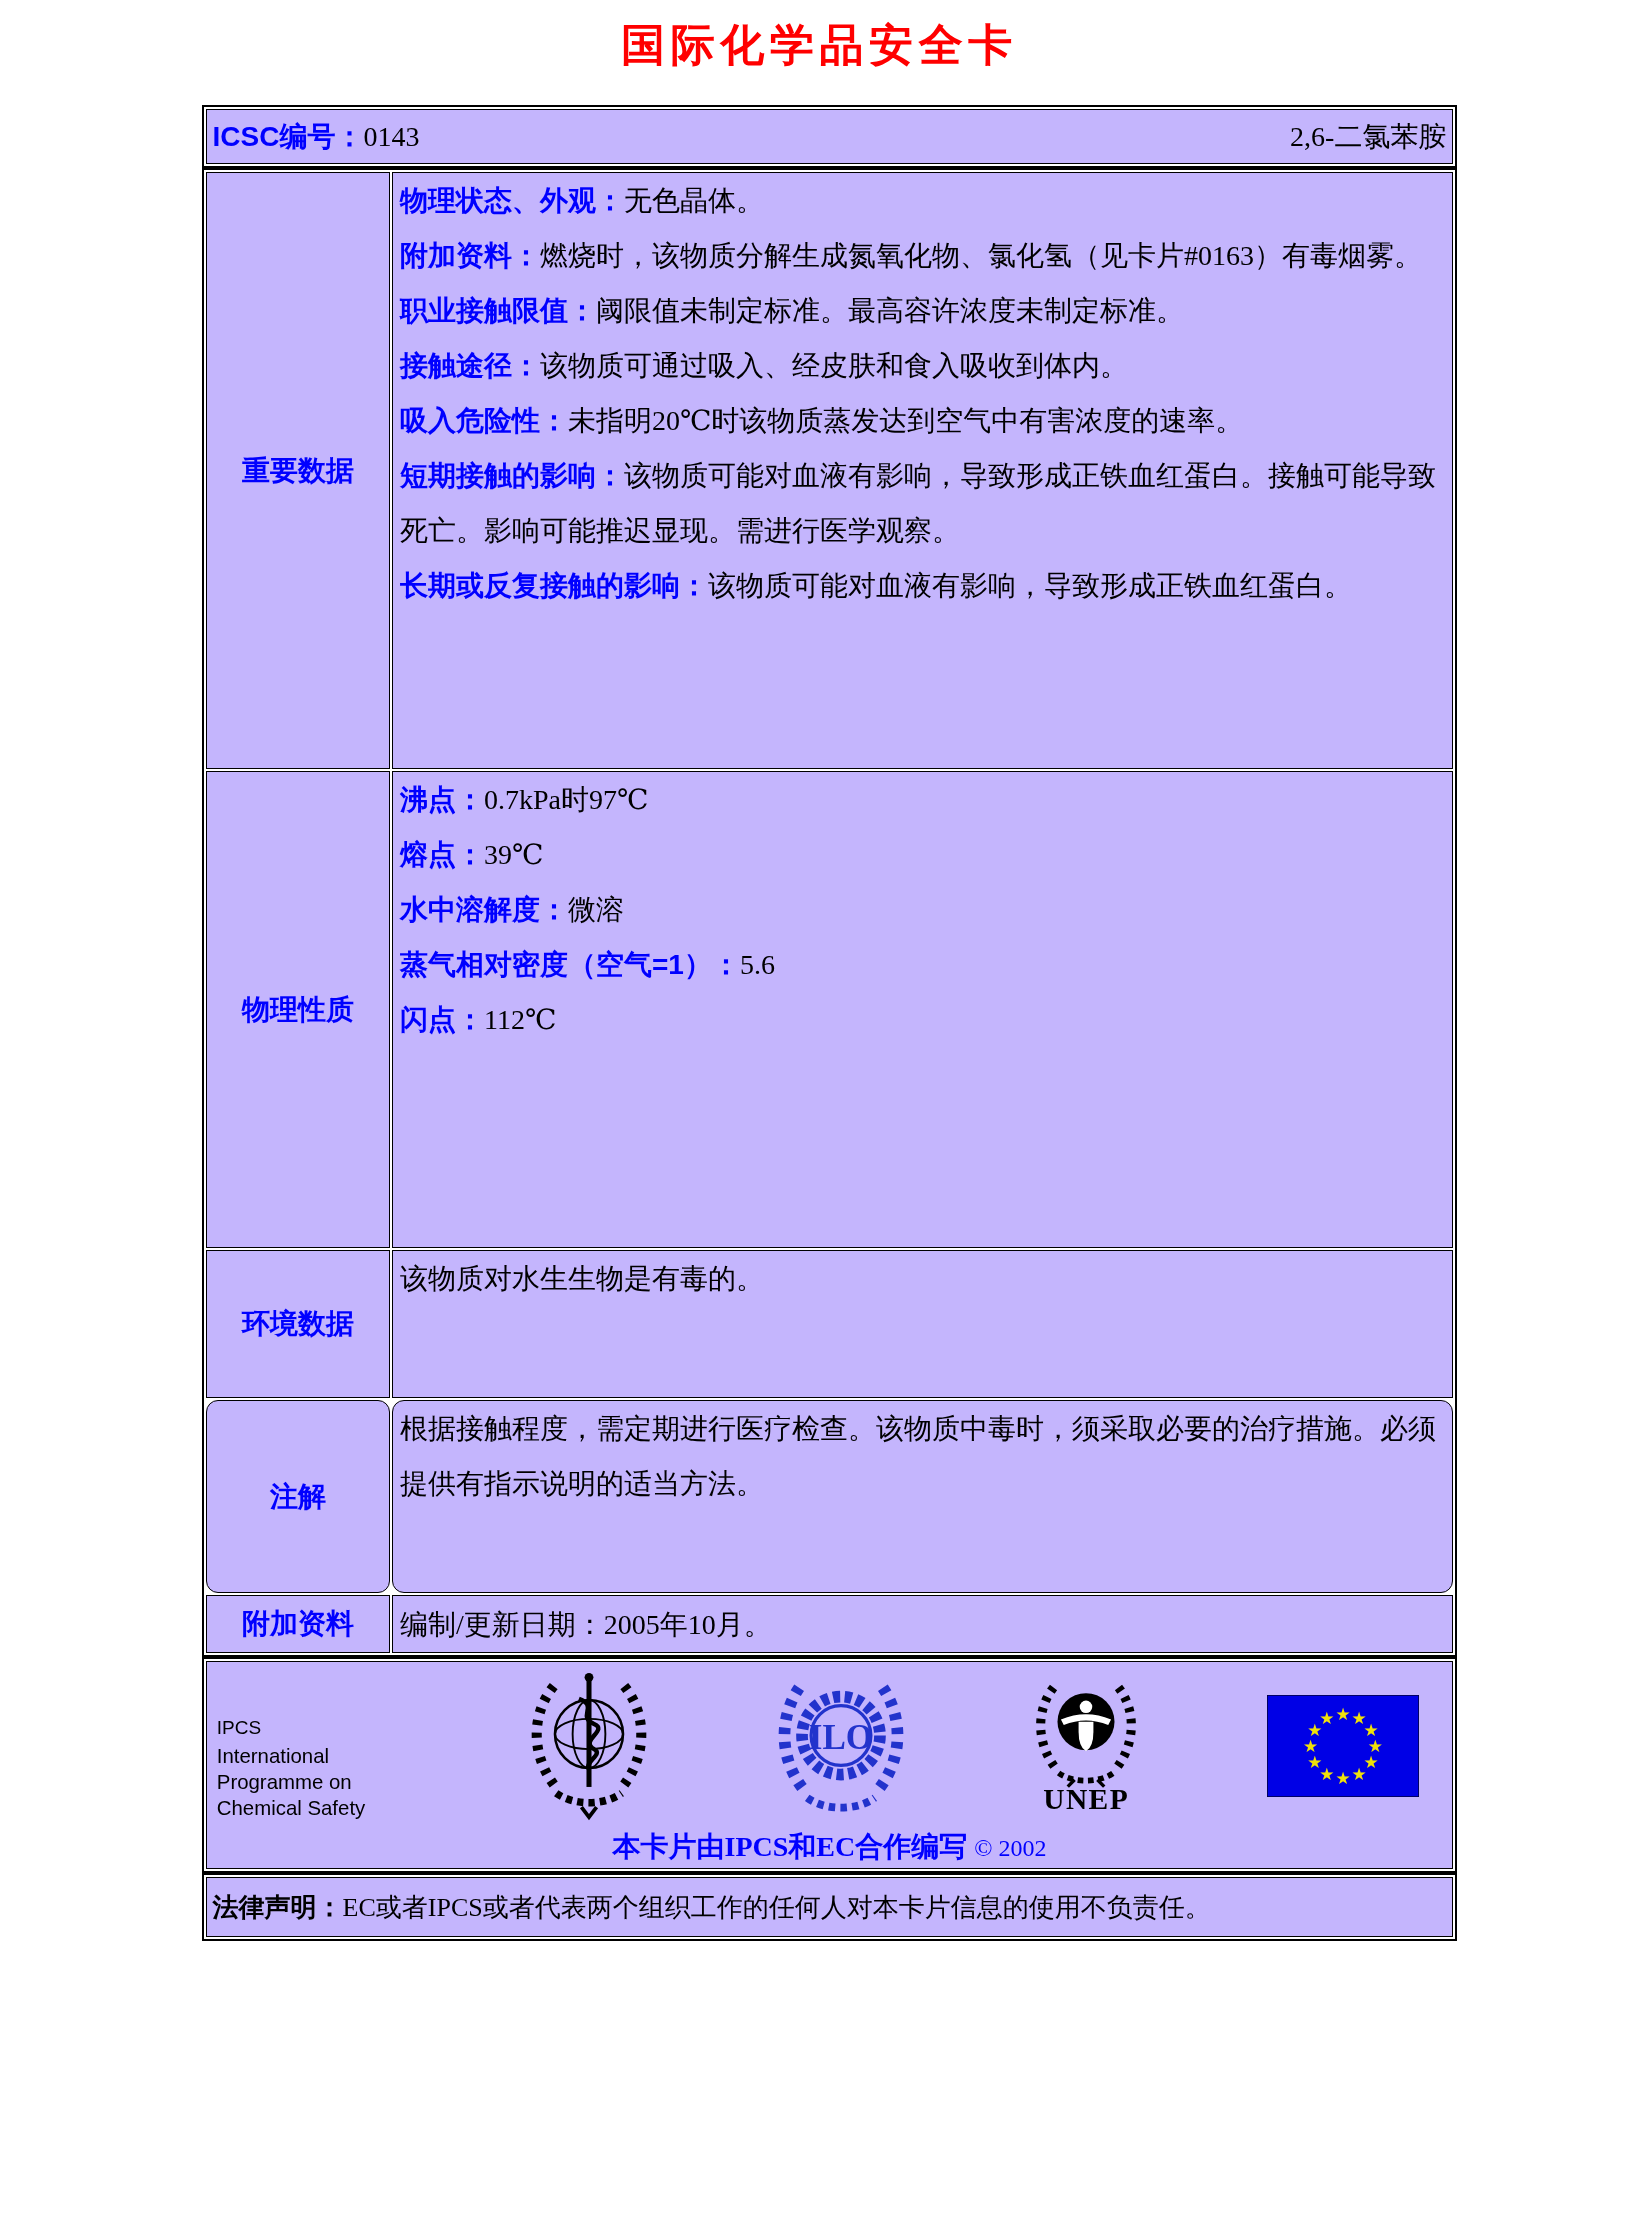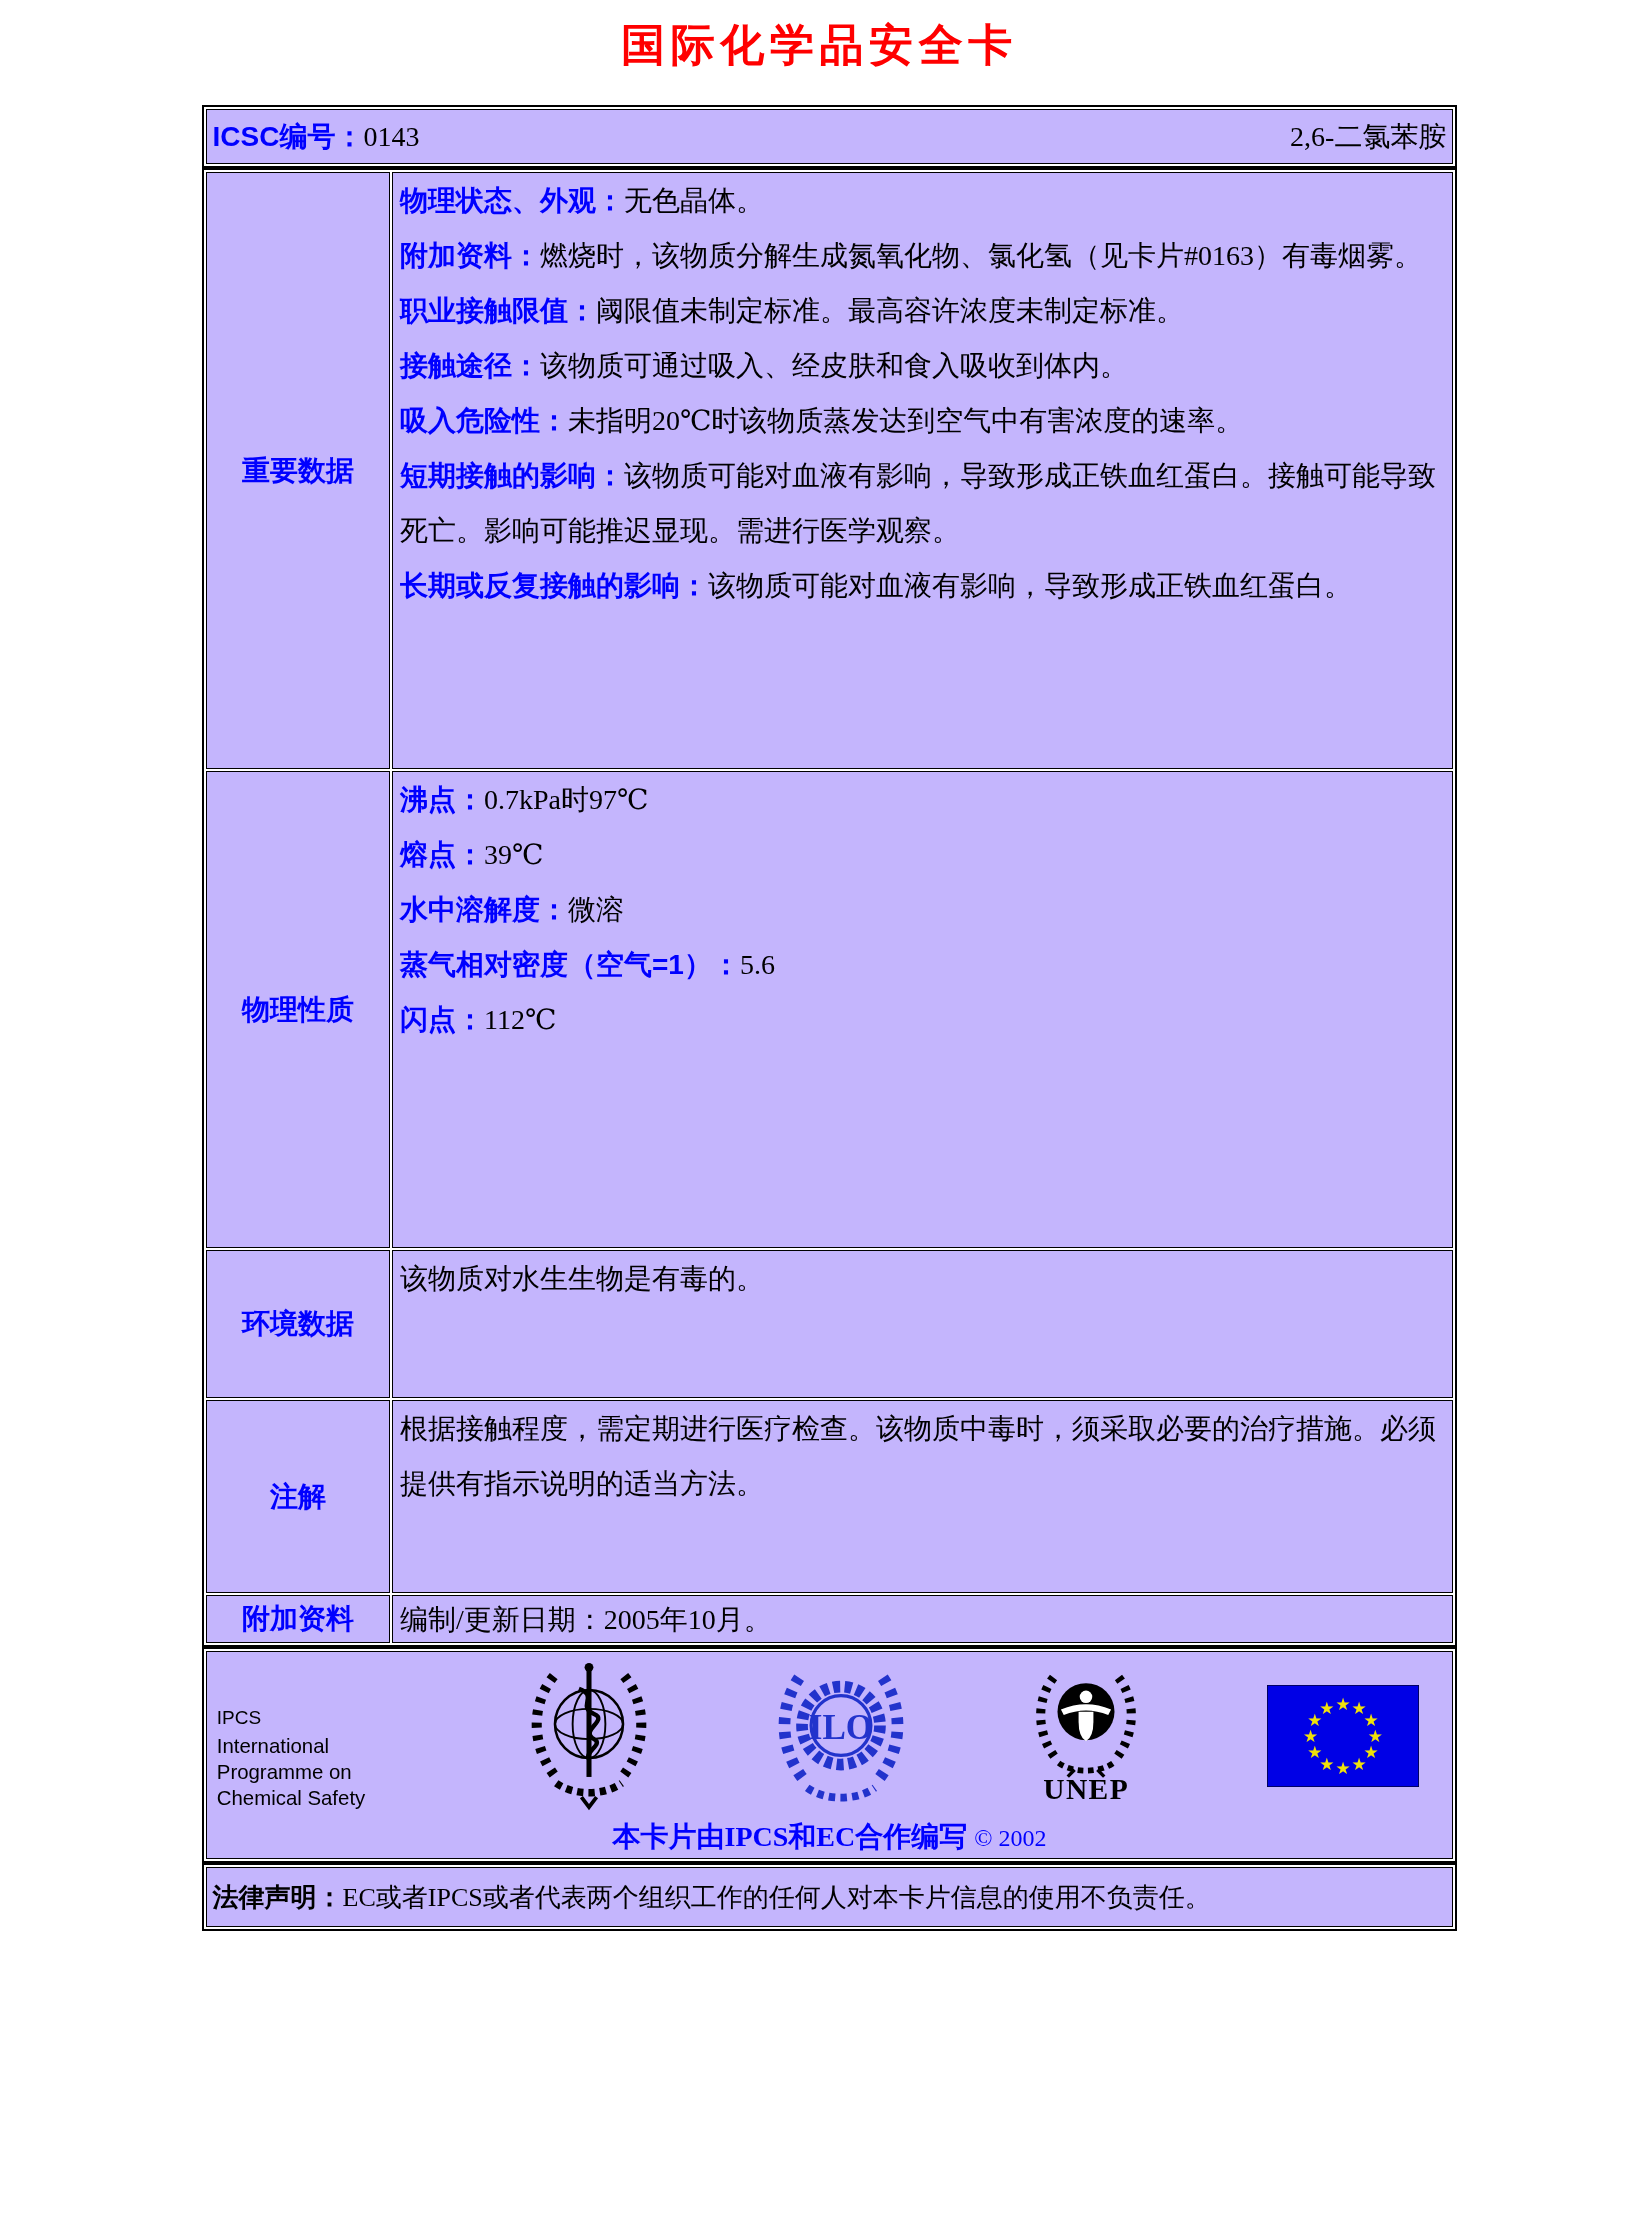--- a/index.html
+++ b/index.html
@@ -43,22 +43,22 @@
     color: #0000FF; font-family: "Liberation Sans", "DejaVu Sans", sans-serif;
     font-weight: bold; font-size: 28px;
   }
   .content-cell {
     vertical-align: top; padding: 0 7px;
     font-size: 28px; line-height: 55px;
   }
   .row-important td  { height: 597px; }
   .row-physical td   { height: 477px; }
   .row-env td        { height: 148px; }
-  .row-notes td      { height: 193px; }
-  .row-additional td { height: 48px; }
+  .row-notes td      { height: 193px; border-radius: 12px; }
+  .row-additional td { height: 58px; }
   .row-additional .content-cell { vertical-align: middle; line-height: 39px; }
   .prop-key { color: #0000FF; font-family: "Liberation Sans", "DejaVu Sans", sans-serif; font-weight: bold; }
 
   
   .footer-tbl td { height: 200px; vertical-align: top; padding: 5.6px 8.4px 2.8px 8.4px; }
   .footer-row { display: flex; justify-content: space-between; align-items: flex-start; padding: 0 25px 0 1.4px; height: 160px; }
   .ipcs-block { width: 186px; padding-top: 24px; font-family: "Liberation Sans", "DejaVu Sans", sans-serif; }
   .ipcs-title { font-weight: normal; font-size: 19px; line-height: 31px; margin-top: 20px; }
   .ipcs-line { font-size: 20.4px; line-height: 26px; }
   .logo { display: block; }

